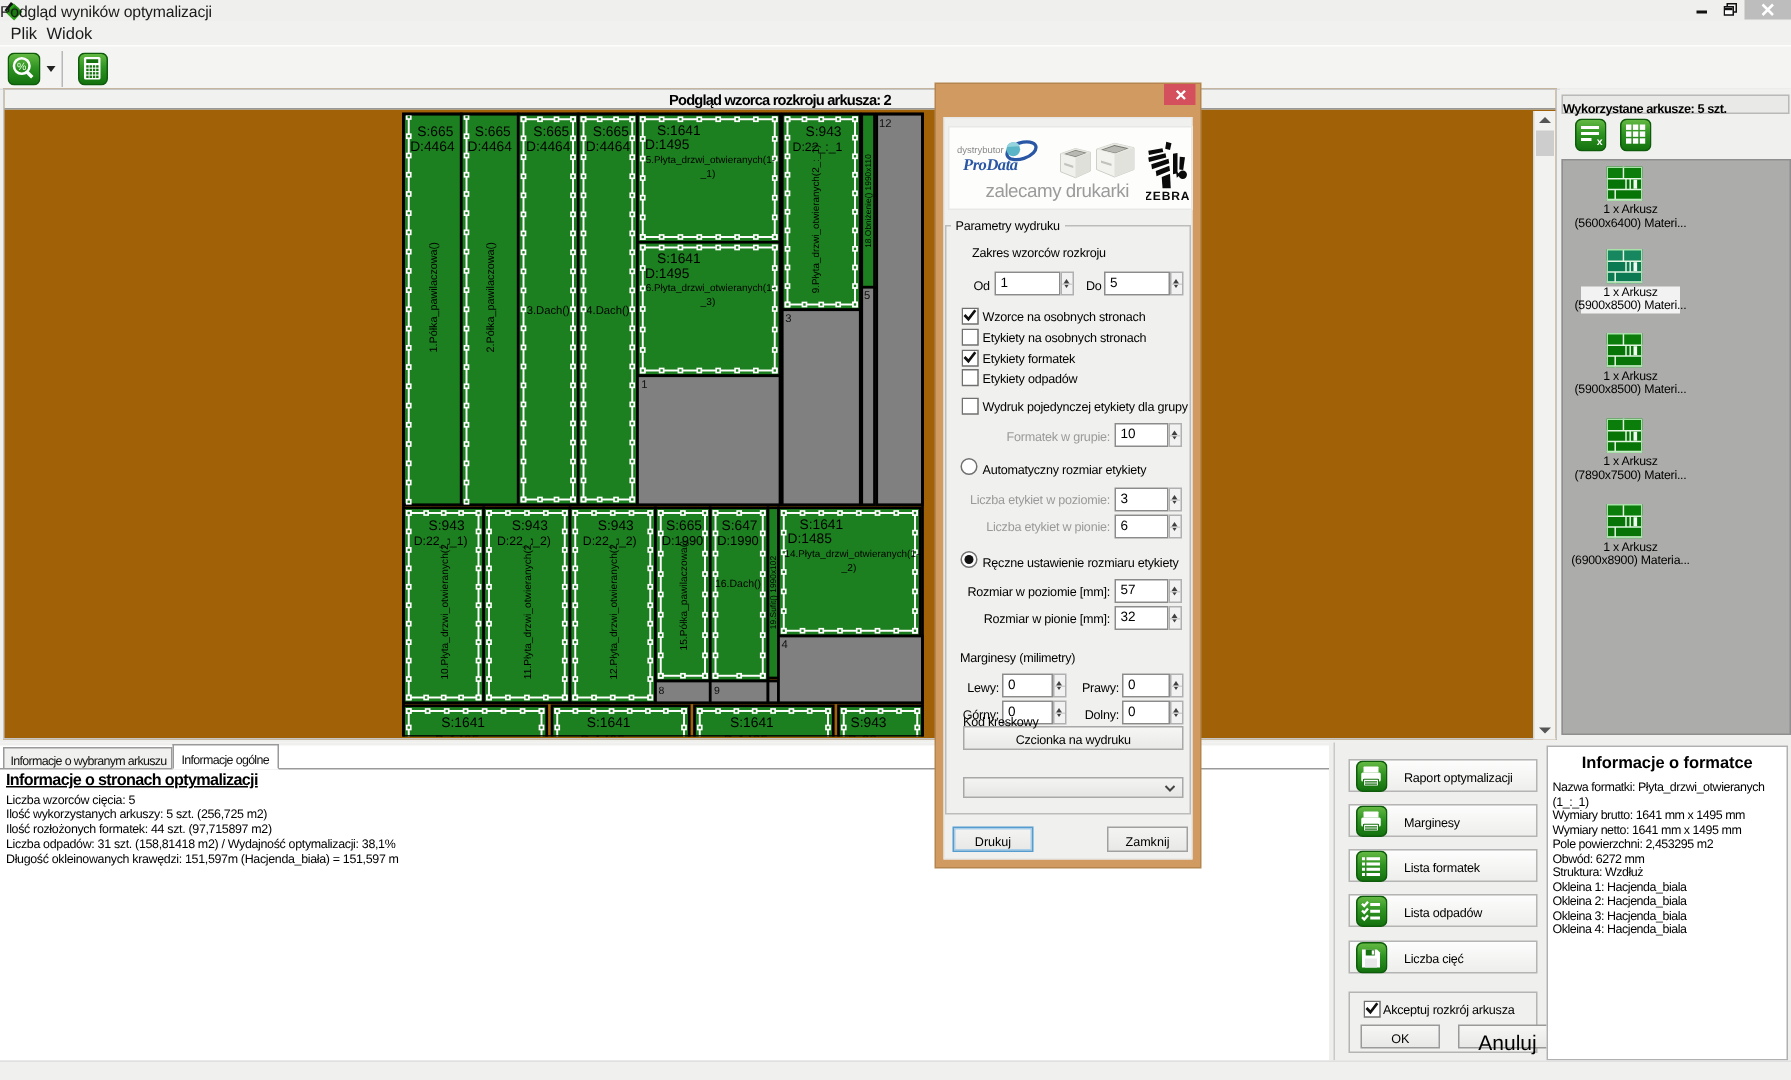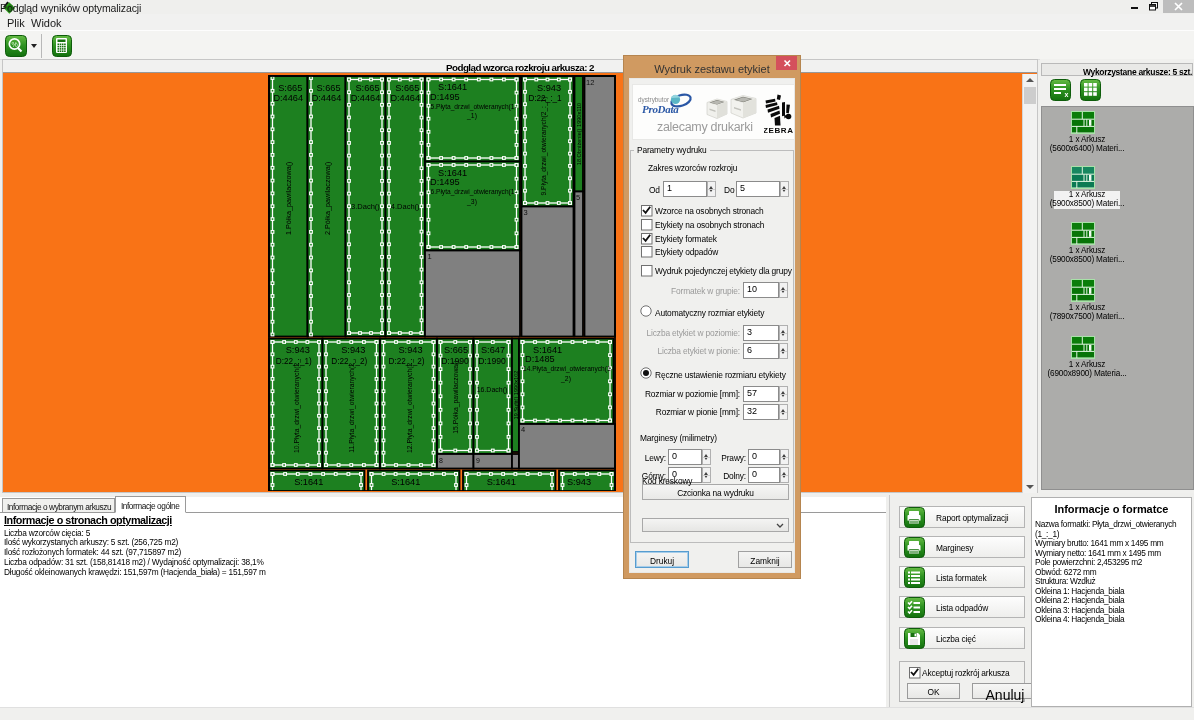--- a/index.html
+++ b/index.html
@@ -71,21 +71,21 @@
         <rect x="7.7" y="13.1" width="1.6" height="1.6"></rect>
         <rect x="9.9" y="13.1" width="1.6" height="1.6"></rect>
         <rect x="12.1" y="13.1" width="1.6" height="1.6"></rect>
 <rect x="5.5" y="15.4" width="1.6" height="1.6"></rect>
         <rect x="7.7" y="15.4" width="1.6" height="1.6"></rect>
         <rect x="9.9" y="15.4" width="1.6" height="1.6"></rect>
         <rect x="12.1" y="15.4" width="1.6" height="1.6"></rect>
 </g>
     </svg>
   </div>
-<div class="abs" style="left:2px;top:59px;width:1036px;height:434px;background:#f97316;border:1px solid #c6c6c6">
+<div class="abs" style="left:2px;top:59px;width:1036px;height:434px;background:#a16207;border:1px solid #c6c6c6">
 <div class="abs" style="left:0;top:0;width:100%;height:13px;border-bottom:1px solid #989898;text-align:center;font-weight:bold;font-size:9.8px;letter-spacing:-0.55px;color:#000;background:#f1f1f0;padding-top:2px">Podgląd wzorca rozkroju arkusza: 2</div>
 </div>
 <svg class="abs" style="left:0;top:0" width="1038" height="493" viewBox="0 0 1038 493">
 <defs>
       <clipPath id="dc">
         <rect x="3" y="74" width="1018" height="417"></rect>
       </clipPath>
     </defs>
 <g clip-path="url(#dc)">
 <rect x="269" y="76" width="38.5" height="260.5" fill="#1d8020" stroke="#000" stroke-width="1.8"></rect>
@@ -1189,21 +1189,21 @@
 <text x="575.0" y="496.5" text-anchor="middle" style="font-size:9.2px;" fill="#000">D:22</text>
 <rect x="269" y="76" width="346" height="415" fill="none" stroke="#000" stroke-width="1.8"></rect>
 </g>
   </svg>
 <div class="abs" style="left:1022px;top:74px;width:15px;height:419px;background:#f2f2f1;border-left:1px solid #d5d5d5">
 <div class="abs" style="left:3px;top:4px;width:0;height:0;border-left:4px solid transparent;border-right:4px solid transparent;border-bottom:4.5px solid #555"></div>
 <div class="abs" style="left:1px;top:13px;width:12px;height:17px;background:#cdcdcd"></div>
 <div class="abs" style="left:3px;bottom:4px;width:0;height:0;border-left:4px solid transparent;border-right:4px solid transparent;border-top:4.5px solid #555"></div>
 </div>
 <div class="abs" style="left:1040px;top:59px;width:154px;height:434px;background:#f0f0ee">
-<div class="abs" style="left:1px;top:4px;width:152px;height:13px;background:#e9e9e7;border:1px solid #b9b9b9;text-align:right;font-weight:bold;font-size:8.5px;letter-spacing:-0.3px;padding-top:3px;white-space:nowrap">Wykorzystane arkusze: 5 szt.</div>
+<div class="abs" style="left:1px;top:4px;width:152px;height:13px;background:#e9e9e7;border:1px solid #b9b9b9;text-align:left;font-weight:bold;font-size:8.5px;letter-spacing:-0.3px;padding-top:3px;white-space:nowrap">Wykorzystane arkusze: 5 szt.</div>
 </div>
 <svg style="position:absolute;left:1050px;top:79px" width="21" height="22" viewBox="0 0 21 22">
 <defs>
       <linearGradient id="gg105079" x1="0" y1="0" x2="0" y2="1">
 <stop offset="0" stop-color="#66bb44"></stop>
         <stop offset="0.45" stop-color="#2f9422"></stop>
         <stop offset="1" stop-color="#12700d"></stop>
       </linearGradient>
     </defs>
 <rect x="0.5" y="0.5" width="20" height="21" rx="4" fill="url(#gg105079)" stroke="#0e5c0b"></rect>
@@ -1455,21 +1455,20 @@
 Obwód: 6272 mm<br>
 Struktura: Wzdłuż<br>
 Okleina 1: Hacjenda_biala<br>
 Okleina 2: Hacjenda_biala<br>
 Okleina 3: Hacjenda_biala<br>
 Okleina 4: Hacjenda_biala
 </div>
   </div>
 <div class="abs" style="left:0;top:707px;width:1194px;height:13px;background:#f0f0ee;border-top:1px solid #e0e0e0"></div>
 <div class="abs" style="left:624px;top:56px;width:176px;height:522px;background:#d09a61;box-shadow:0 0 0 1px #b5854f">
-<div class="abs" style="left:0;top:0;width:176px;height:26px;text-align:center;font-size:11px;color:#333;padding-top:7px">Wydruk zestawu etykiet</div>
 <div class="abs" style="left:152px;top:0px;width:21px;height:14px;background:#d4505c">
 <svg class="abs" style="left:6.5px;top:3px" width="9" height="9">
         <path d="M1.5 1.5 L7 7 M7 1.5 L1.5 7" stroke="#fff" stroke-width="1.6"></path>
       </svg>
     </div>
 <div class="abs" style="left:5px;top:22px;width:166px;height:495px;background:#f0f0ee;border:1px solid #e8e8e6"></div>
 </div>
 <div class="abs" style="left:632px;top:84px;width:163px;height:56px;background:#fdfdfc;border:1px solid #e8e8e6">
     <svg class="abs" style="left:2px;top:5px" width="62" height="30" viewBox="0 0 62 30">
 <text x="3" y="12" font-size="6.3" fill="#8a8a8a">dystrybutor</text>

